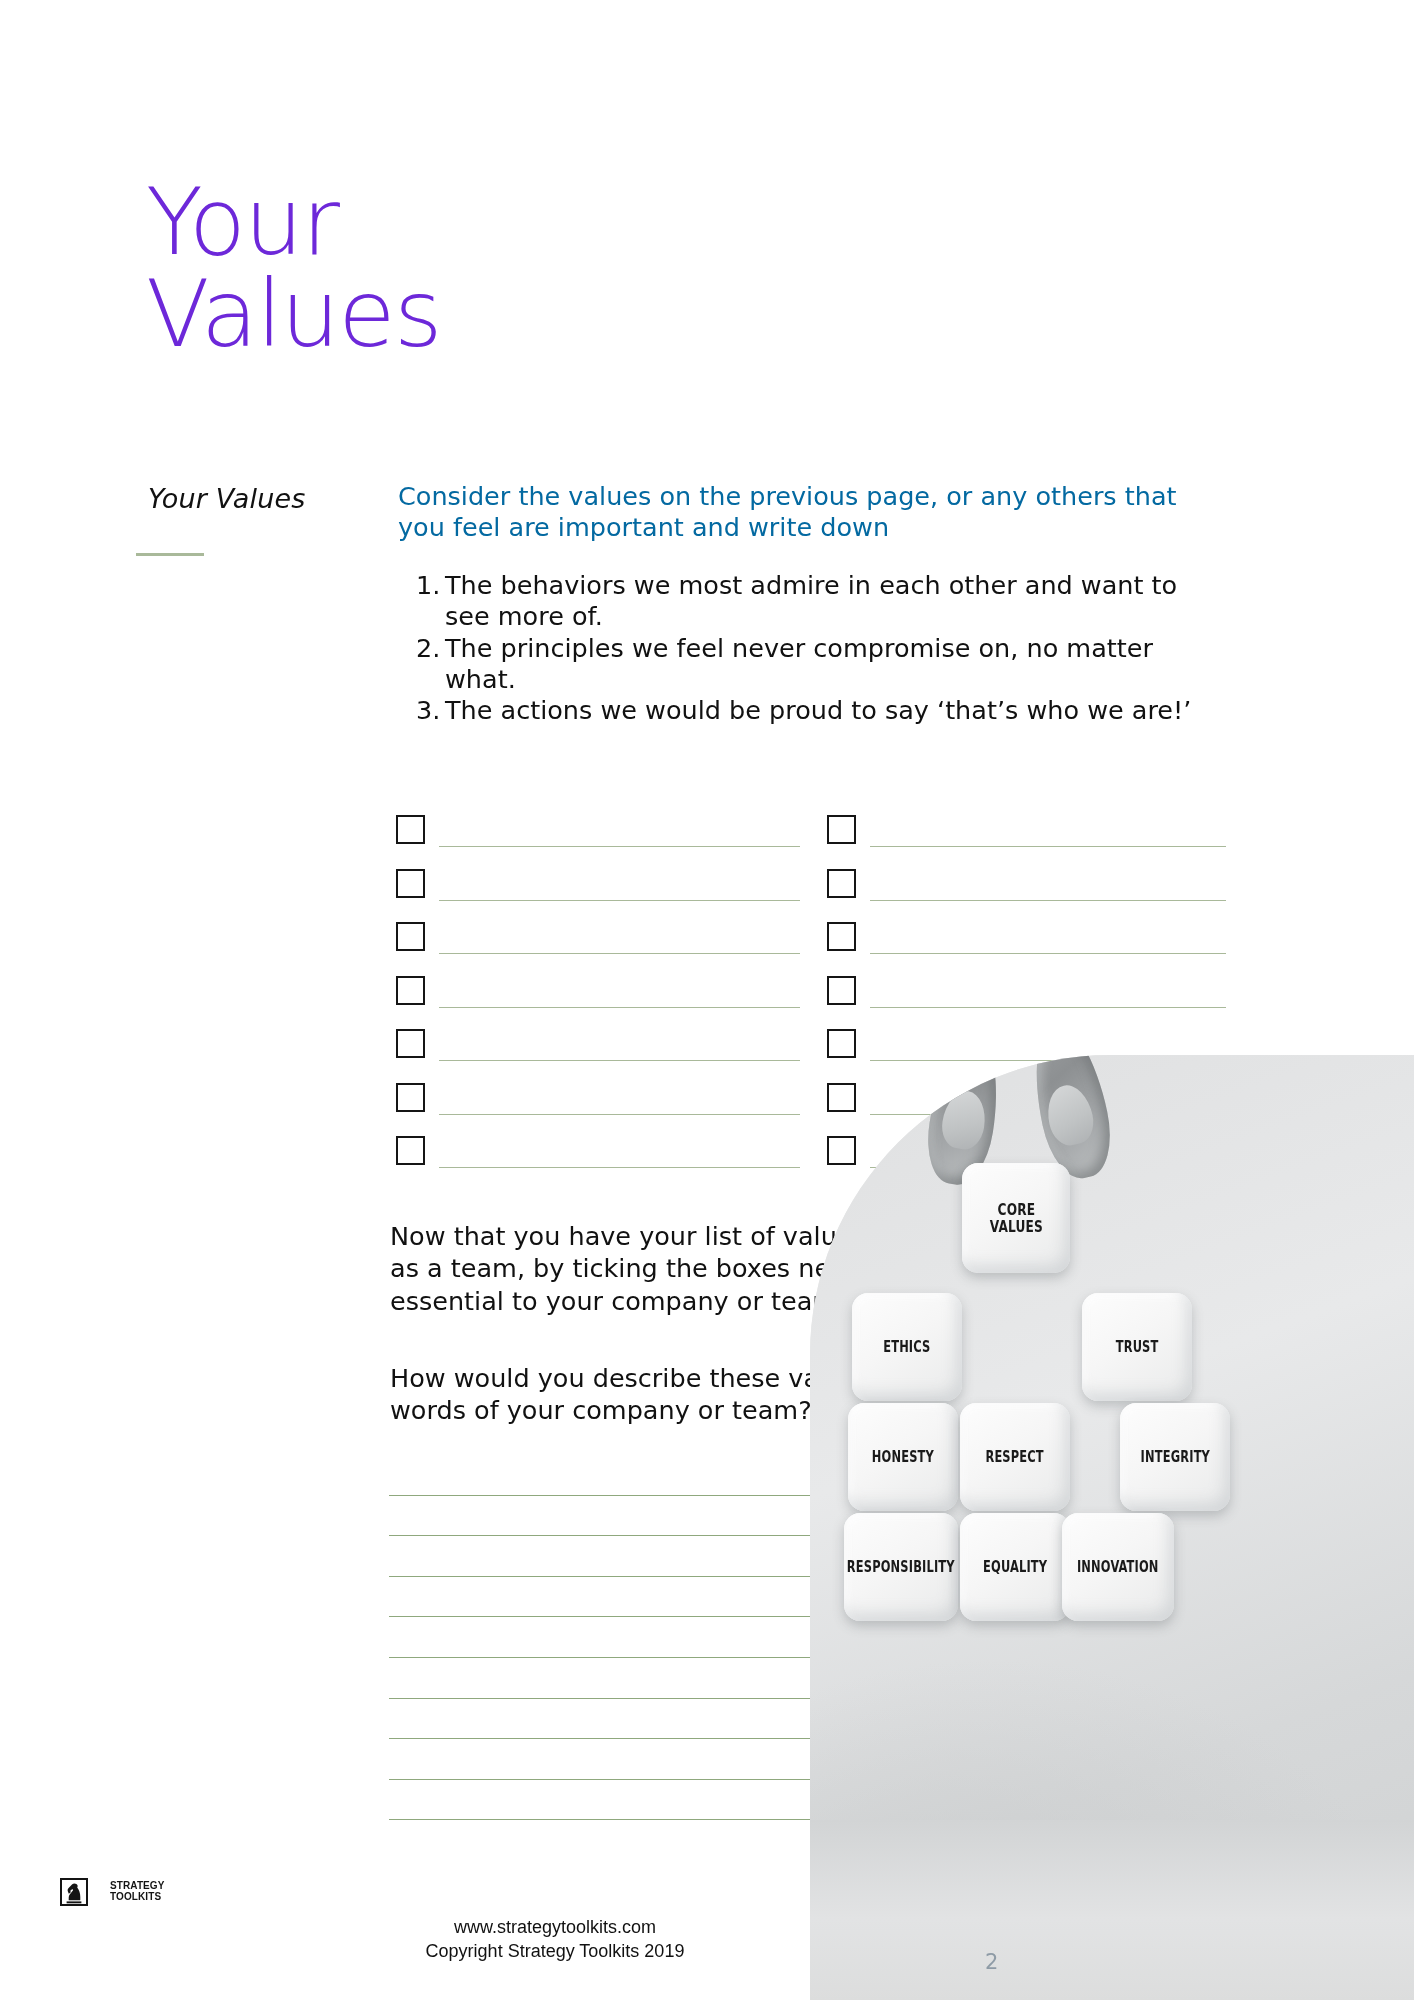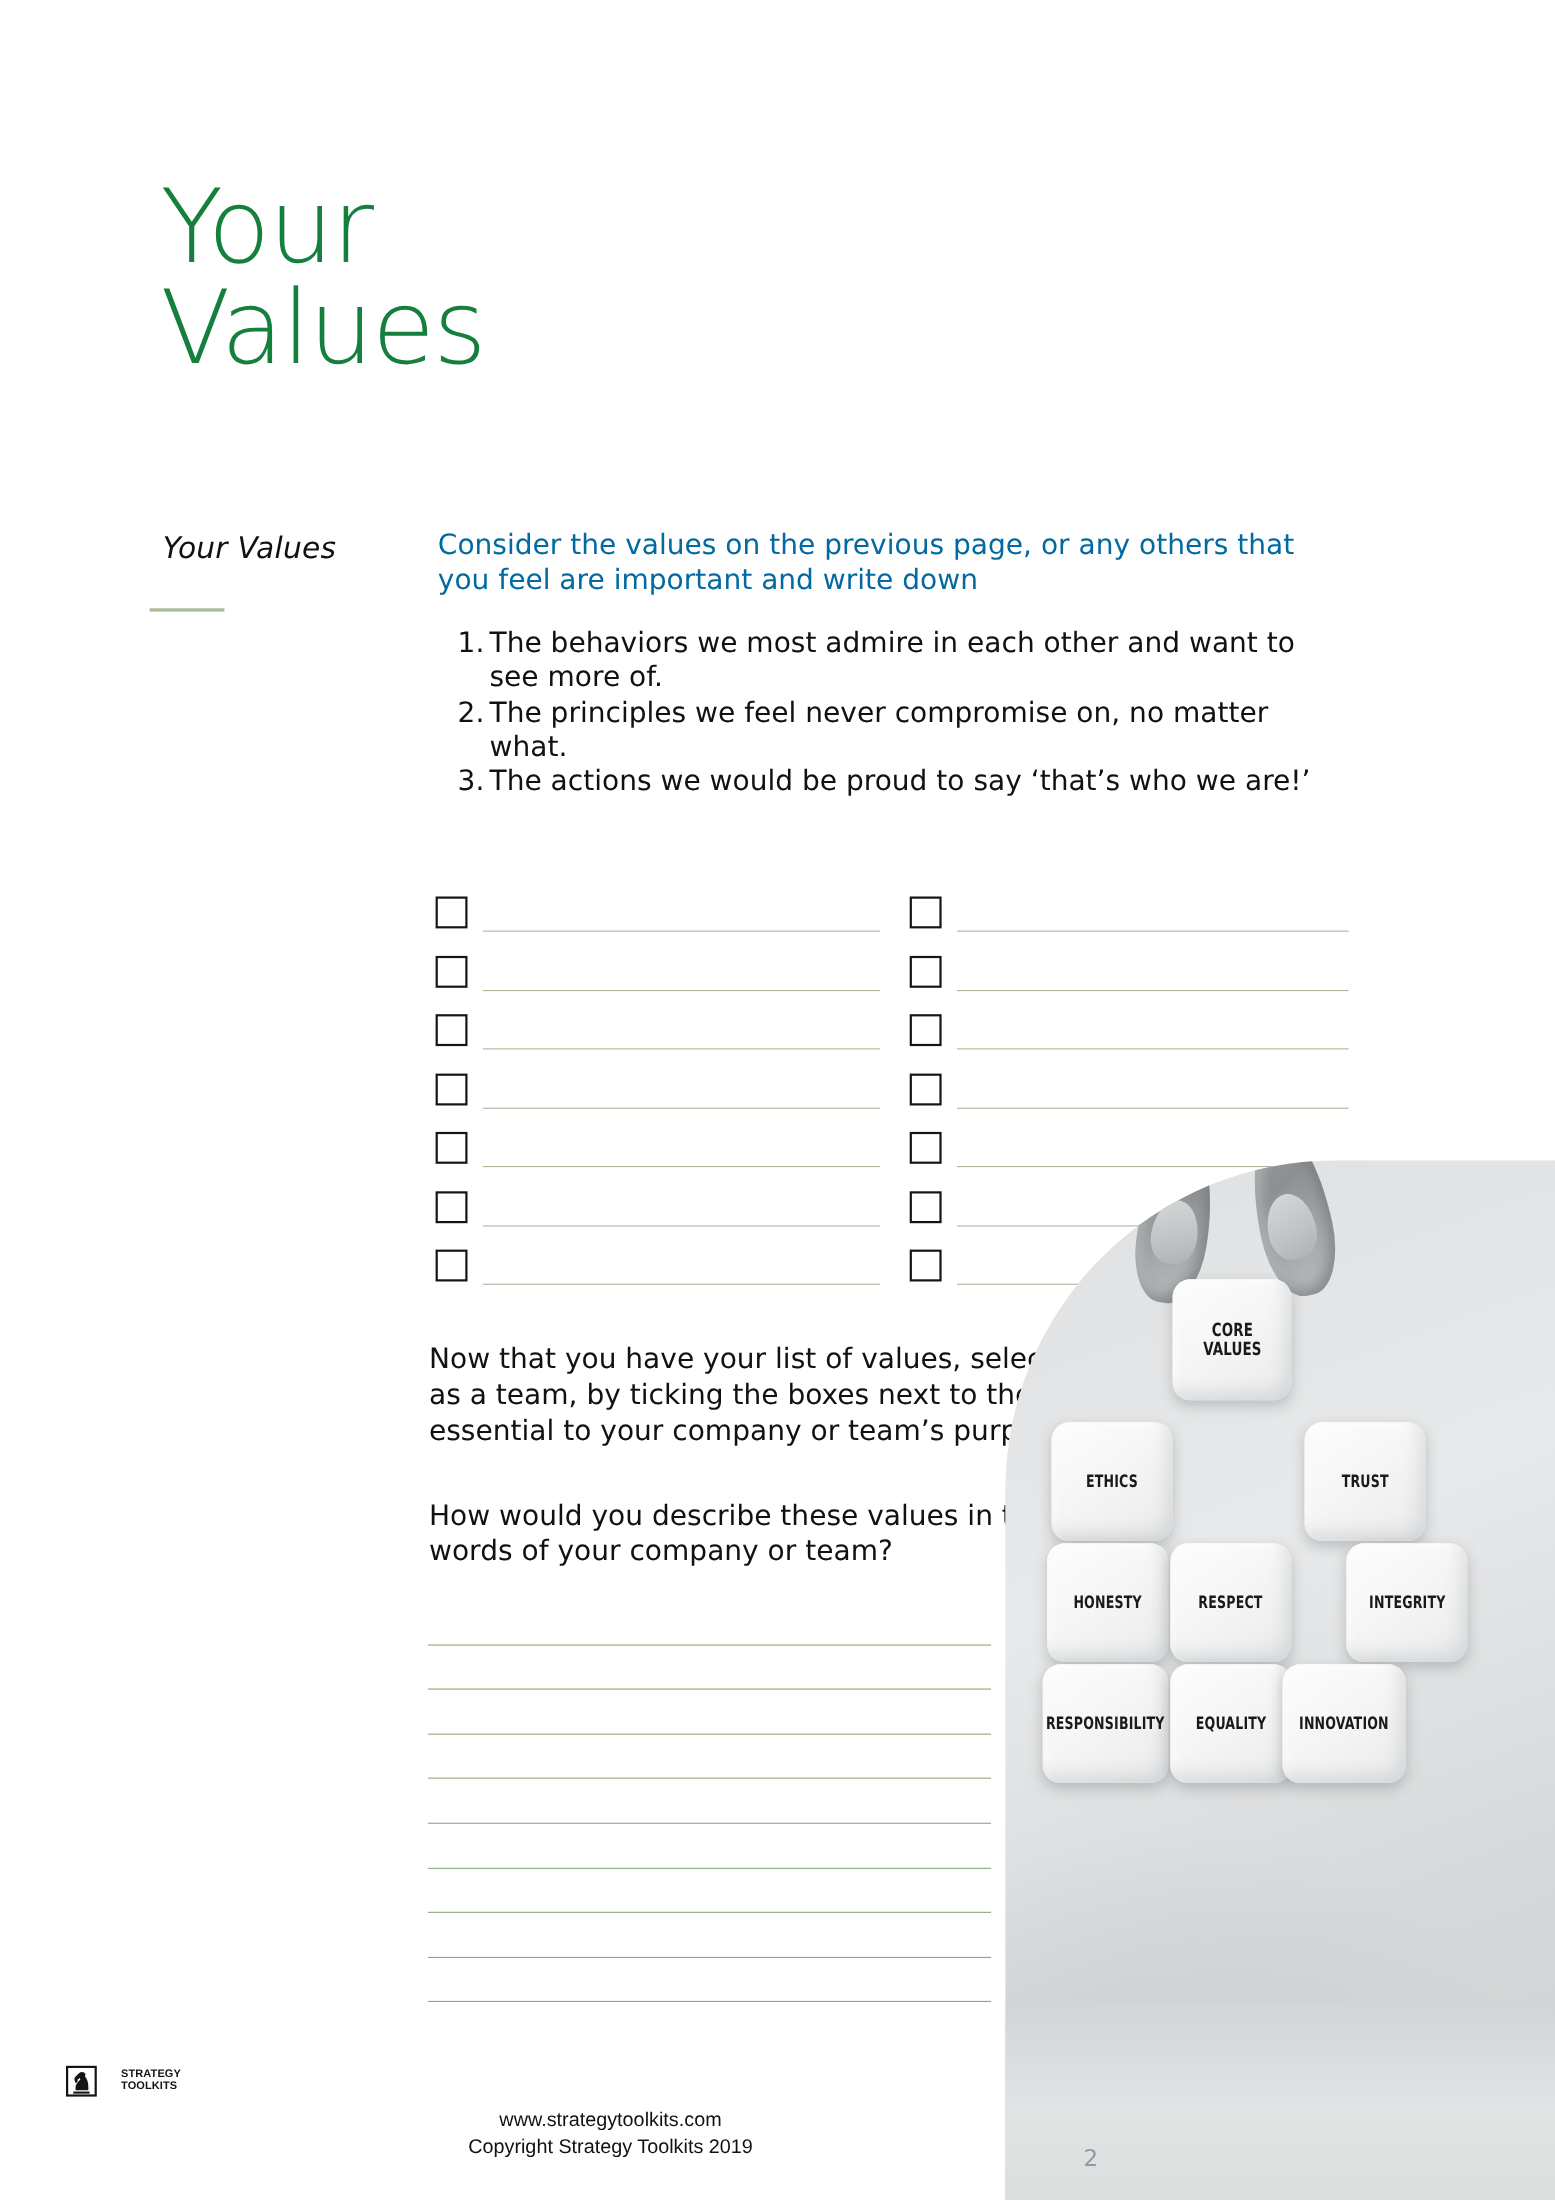--- a/index.html
+++ b/index.html
@@ -19,27 +19,27 @@
   .page {
     position: absolute;
     inset: 0;
     background: #ffffff;
   }
 
   
   .title {
     position: absolute;
     left: 146px;
-    top: 160px;
+    top: 176px;
     font-family: "DejaVu Sans", sans-serif;
     font-weight: 300;
     font-size: 93px;
     line-height: 0.99;
     letter-spacing: -1.5px;
-    color: #15803d;
+    color: #6d28d9;
     white-space: pre-line;
   }
 
   
   .side-label {
     position: absolute;
     left: 148px;
     top: 483px;
     font-family: "DejaVu Sans", sans-serif;
     font-style: italic;
@@ -156,25 +156,26 @@
   .wline {
     height: 39.6px;
     border-bottom: 1.6px solid #8fa87d;
   }
 
   
   .photo {
     position: absolute;
     right: 0;
     top: 1055px;
-    width: 500px;
+    width: 584px;
     height: 945px;
     overflow: hidden;
     border-top-left-radius: 300px;
     background: #e9eaea;
+    padding-left: 20px;
   }
   .photo-bg {
     position: absolute;
     inset: 0;
     background:
       radial-gradient(ellipse 120% 60% at 30% 100%, #c9cbcc 0%, rgba(201,203,204,0) 60%),
       linear-gradient(160deg, #dfe0e1 0%, #e8e9ea 38%, #d6d8d9 72%, #cfd1d2 100%);
   }
   .floor {
     position: absolute;

